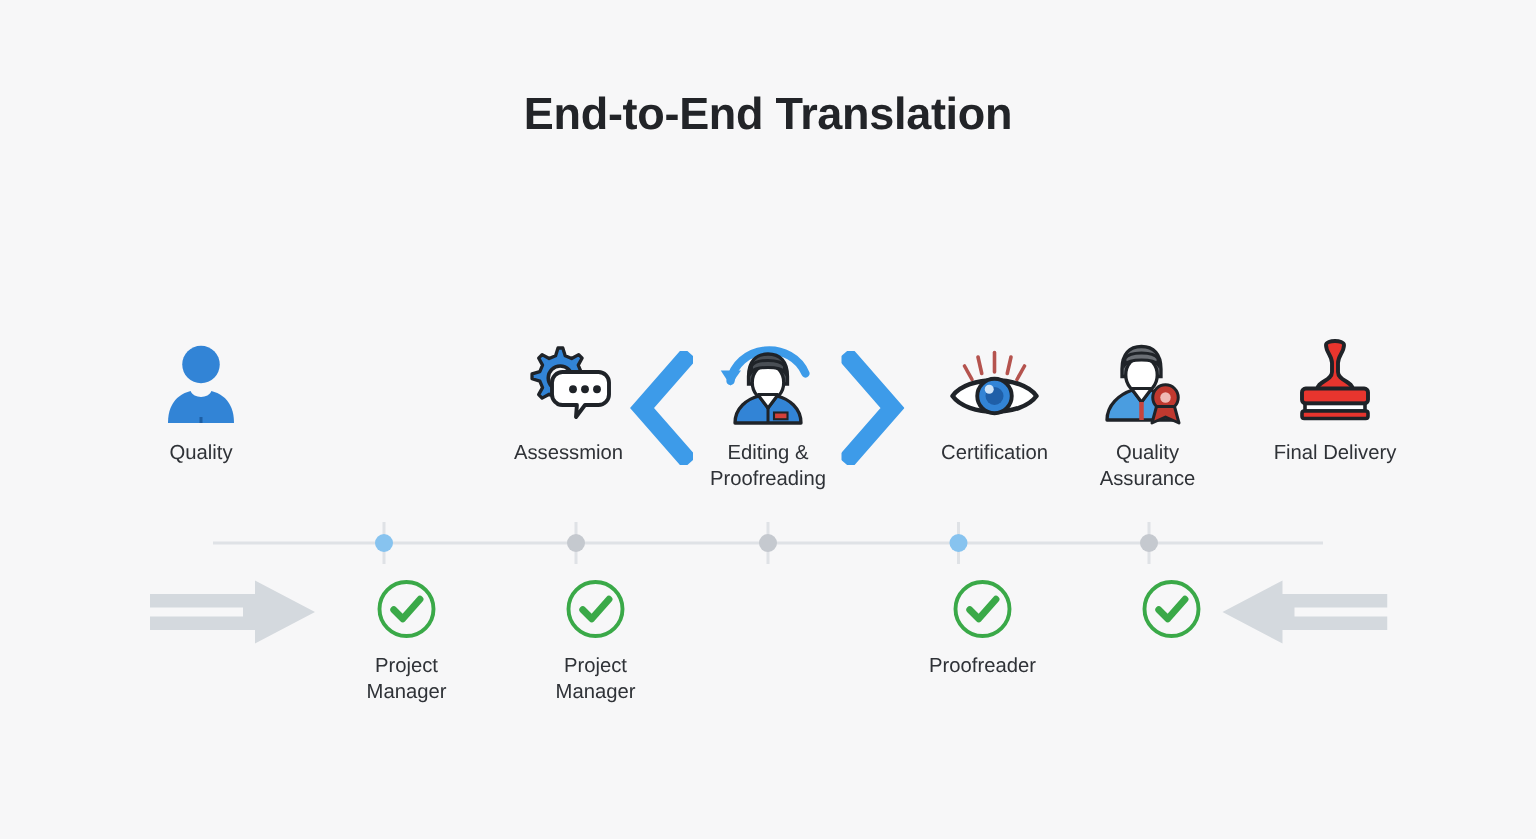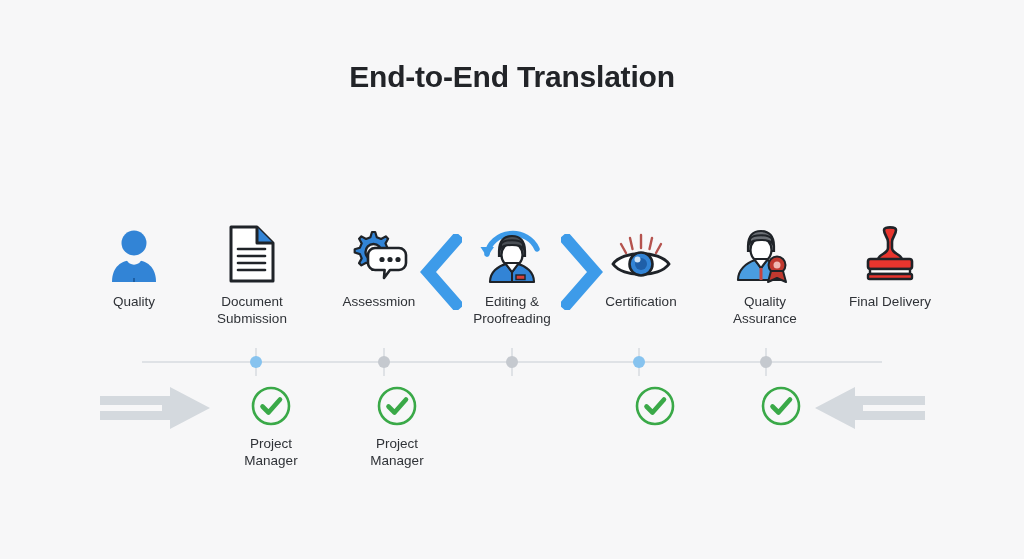--- a/index.html
+++ b/index.html
@@ -149,36 +149,20 @@
         <svg width="56" height="58" viewBox="0 0 56 58">
           <circle cx="28" cy="17" r="12.5" fill="#3284d6"></circle>
           <path d="M6 56 C6 41 15 34 28 34 C41 34 50 41 50 56 Z" fill="#3284d6"></path>
           <path d="M21 34.5 C23 40 33 40 35 34.5 L35 31 L21 31 Z" fill="#f7f7f8"></path>
           <path d="M28 52 L28 56" stroke="#1d5fa5" stroke-width="2"></path>
         </svg>
       </div>
       <div class="stage-label">Quality</div>
     </div>
 
-    <div class="stage" style="left:252px">
-      <div class="stage-icon">
-        <svg width="50" height="60" viewBox="0 0 50 60">
-          <path d="M4 3 h26 l16 16 v38 H4 Z" fill="#ffffff" stroke="#1f2328" stroke-width="3" stroke-linejoin="round"></path>
-          <path d="M30 3 v16 h16" fill="#3284d6" stroke="#1f2328" stroke-width="3" stroke-linejoin="round"></path>
-          <g stroke="#1f2328" stroke-width="2.6" stroke-linecap="round">
-            <line x1="11" y1="25" x2="38" y2="25"></line>
-            <line x1="11" y1="32" x2="38" y2="32"></line>
-            <line x1="11" y1="39" x2="38" y2="39"></line>
-            <line x1="11" y1="46" x2="38" y2="46"></line>
-          </g>
-        </svg>
-      </div>
-      <div class="stage-label">Document
-Submission</div>
-    </div>
 
     <div class="stage" style="left:379px">
       <div class="stage-icon">
         <svg width="62" height="58" viewBox="0 0 62 58">
           <g transform="translate(4,6)">
             <path d="M20 0 l3.2 0 1.6 5.2 4.3 1.8 4.7-2.6 2.3 2.3 -2.6 4.7 1.8 4.3 5.2 1.6 0 3.2 -5.2 1.6 -1.8 4.3 2.6 4.7 -2.3 2.3 -4.7-2.6 -4.3 1.8 -1.6 5.2 -3.2 0 -1.6-5.2 -4.3-1.8 -4.7 2.6 -2.3-2.3 2.6-4.7 -1.8-4.3 -5.2-1.6 0-3.2 5.2-1.6 1.8-4.3 -2.6-4.7 2.3-2.3 4.7 2.6 4.3-1.8 Z" fill="#3284d6" stroke="#1f2328" stroke-width="2.2" stroke-linejoin="round"></path>
             <circle cx="21.5" cy="20" r="8" fill="#f7f7f8" stroke="#1f2328" stroke-width="2.4"></circle>
           </g>
           <g>
             <path d="M27 22 h24 a7 7 0 0 1 7 7 v8 a7 7 0 0 1 -7 7 h-9 l-6 8 0.6 -8 h-9.6 a7 7 0 0 1 -7 -7 v-8 a7 7 0 0 1 7 -7 Z" fill="#ffffff" stroke="#1f2328" stroke-width="2.6" stroke-linejoin="round"></path>
@@ -206,21 +190,21 @@
             <path d="M10 30 L16 38 L22 30 L22 29 L10 29 Z" fill="#ffffff" stroke="#1f2328" stroke-width="2"></path>
             <path d="M16 38 L16 48" stroke="#1f2328" stroke-width="2"></path>
             <rect x="20" y="41" width="9" height="4.5" fill="#d3403a" stroke="#1f2328" stroke-width="1.4"></rect>
           </g>
         </svg>
       </div>
       <div class="stage-label">Editing &amp;
 Proofreading</div>
     </div>
 
-    <div class="stage" style="left:641px">
+    <div class="stage" style="left:663px">
       <div class="stage-icon">
         <svg width="68" height="58" viewBox="0 0 68 58">
           <g stroke="#b5534e" stroke-width="2.4" stroke-linecap="round">
             <line x1="14" y1="18" x2="19" y2="27"></line>
             <line x1="23" y1="12" x2="25.5" y2="23"></line>
             <line x1="34" y1="9" x2="34" y2="22"></line>
             <line x1="45" y1="12" x2="42.5" y2="23"></line>
             <line x1="54" y1="18" x2="49" y2="27"></line>
           </g>
           <path d="M6 38 C16 24 52 24 62 38 C52 52 16 52 6 38 Z" fill="#ffffff" stroke="#1f2328" stroke-width="3" stroke-linejoin="round"></path>
@@ -333,20 +317,21 @@
     </div>
 
 
     <div class="role" style="left:639px">
       <div class="role-check">
         <svg width="42" height="42" viewBox="0 0 42 42">
           <circle cx="21" cy="21" r="18" fill="none" stroke="#3aa948" stroke-width="2.6"></circle>
           <path d="M12.5 21.5 L18.5 27.5 L30 14.5" fill="none" stroke="#3aa948" stroke-width="4.6" stroke-linecap="round" stroke-linejoin="round"></path>
         </svg>
       </div>
+      <div class="role-label">Proofreader</div>
     </div>
 
     <div class="role" style="left:765px">
       <div class="role-check">
         <svg width="42" height="42" viewBox="0 0 42 42">
           <circle cx="21" cy="21" r="18" fill="none" stroke="#3aa948" stroke-width="2.6"></circle>
           <path d="M12.5 21.5 L18.5 27.5 L30 14.5" fill="none" stroke="#3aa948" stroke-width="4.6" stroke-linecap="round" stroke-linejoin="round"></path>
         </svg>
       </div>
     </div>

